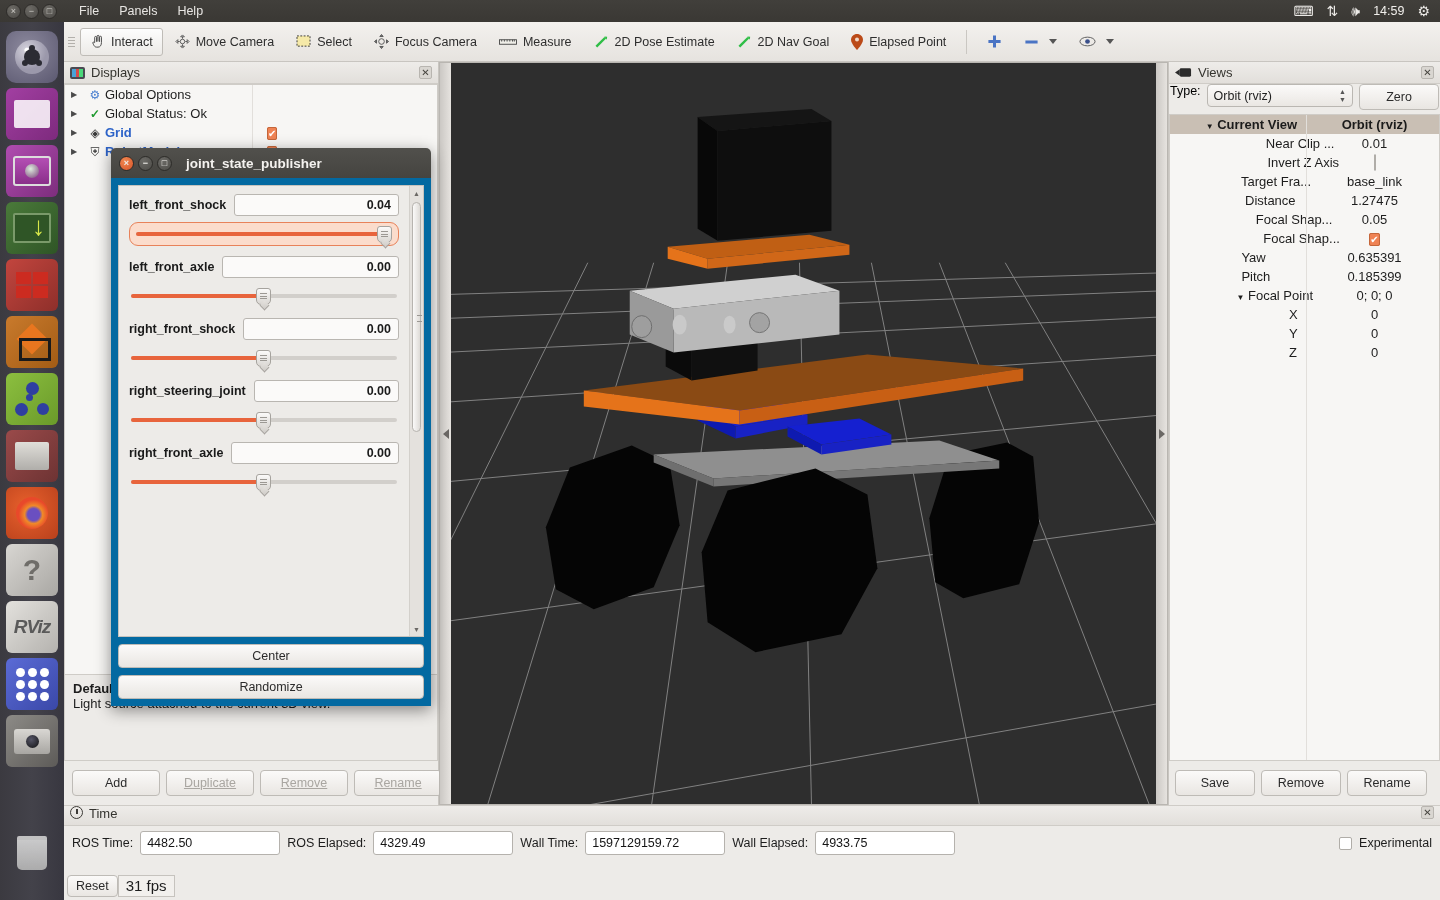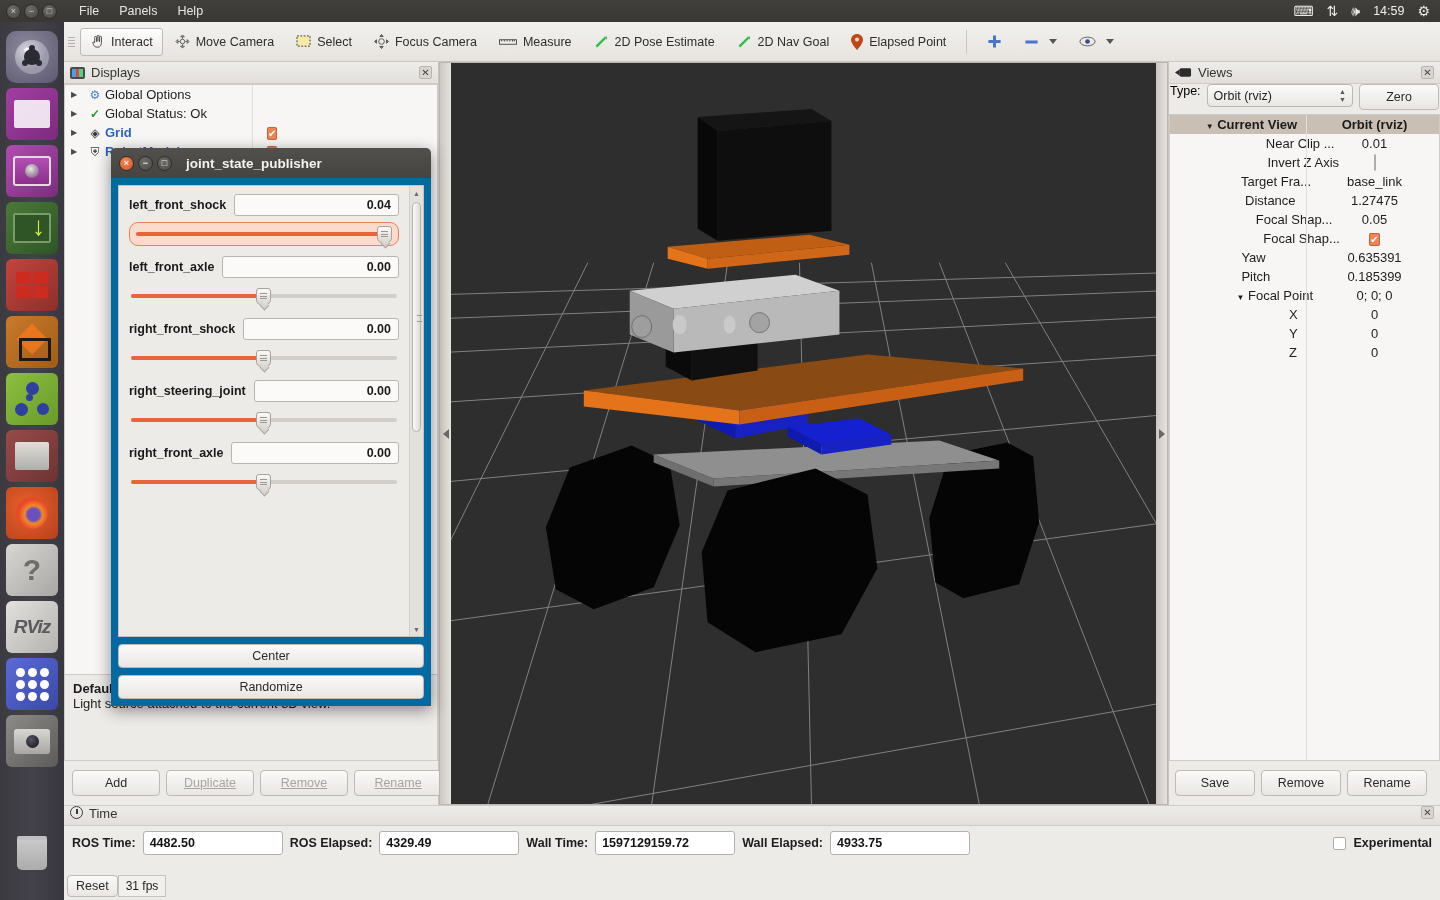--- a/index.html
+++ b/index.html
@@ -182,33 +182,33 @@
   #views-buttons { height: 44px; display: flex; align-items: center; gap: 6px; padding: 0 6px; }
   #views-buttons .btn { min-width: 80px; }
 
   
   #timepanel { flex: 0 0 68px; background: #edebe8; display:flex; flex-direction:column; }
   #time-head { height: 21px; display: flex; gap: 6px; padding: 0 6px;
     background: linear-gradient(to bottom,#eeece9,#e2dfdb); font-size: 13px; color:#35342f;
     border-top:1px solid #cfccc7; border-bottom:1px solid #cfccc7;}
   .clock-icon{width:13px;height:13px;border:1.5px solid #3c3a36;border-radius:50%;position:relative;}
   .clock-icon::after{content:"";position:absolute;left:5px;top:2px;width:1.5px;height:5px;background:#3c3a36;}
-  #time-row { height: 34px; display: flex; align-items: center; gap: 7px; padding: 0 8px; font-size: 12.5px; font-weight: bold; }
+  #time-row { height: 34px; display: flex; align-items: center; gap: 7px; padding: 0 8px; font-size: 12.5px; }
   #time-row label { color: #1d1d1d; }
   .tinput { height: 24px; background: #fff; border: 1px solid #b5b2ad; border-radius: 3px;
     padding: 0 6px; display: flex; align-items: center; font-size: 12.5px; color: #141414; }
   .experimental { margin-left: auto; display: flex; align-items: center; gap: 7px; color:#1d1d1d;}
 
   
   #statusbar { flex: 0 0 27px; display: flex; align-items: center; gap: 0; padding: 0 3px 2px 3px; background:#edebe8;}
   #statusbar .btn { min-width: 0; height: 22px; padding: 0 8px; }
   #status-text { flex: 1; height: 22px; margin-left: 5px; background: #f2f0ed; border: 1px solid #c6c3be;
     display: flex; align-items: center; padding: 0 7px; font-size: 12.5px; color: #1d1d1d; }
   #fps { height: 22px; background: #f2f0ed; border: 1px solid #c6c3be; display:flex; align-items:center;
-    padding: 0 7px; font-size: 12px; color: #1d1d1d; }
+    padding: 0 7px; font-size: 15px; color: #1d1d1d; }
 
   
   #jsp {
     position: absolute; left: 111px; top: 148px; width: 320px; height: 558px;
     box-shadow: 0 4px 16px rgba(0,0,0,.45);
     border-radius: 5px 5px 0 0;
   }
   #jsp-title {
     height: 30px; border-radius: 5px 5px 0 0;
     background: linear-gradient(to bottom,#51504c,#454440);

